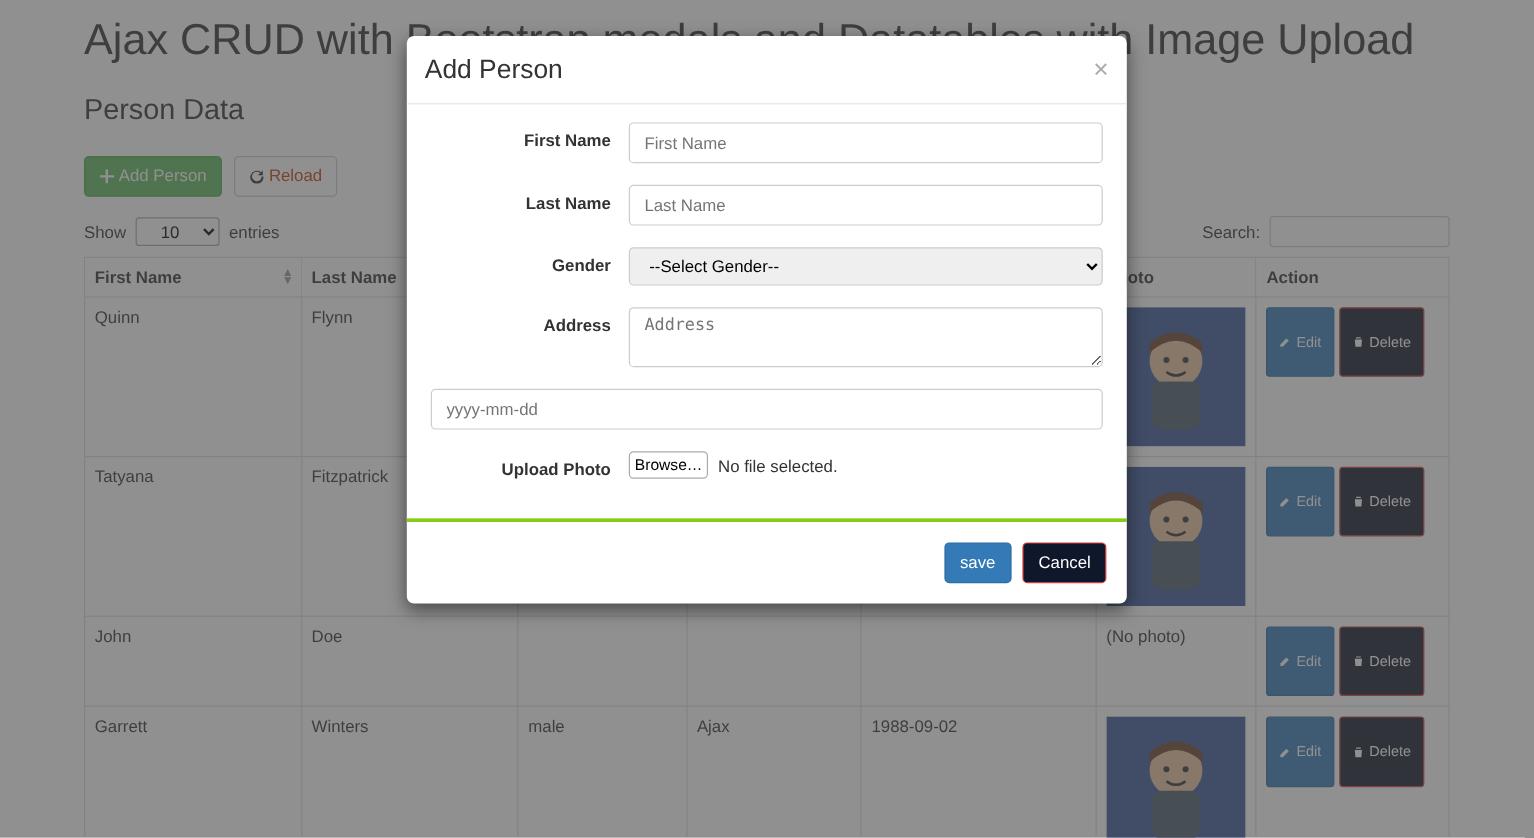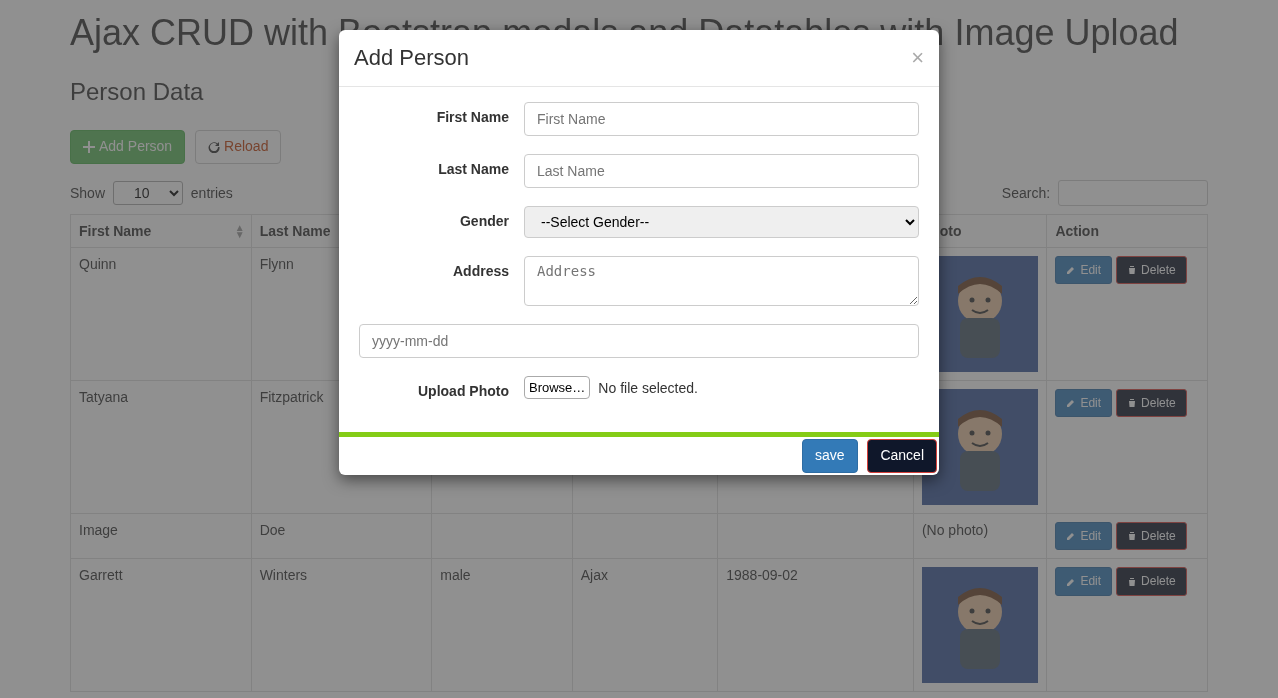--- a/index.html
+++ b/index.html
@@ -5,21 +5,21 @@
 *{box-sizing:border-box;margin:0;padding:0}
 body{font-family:"Helvetica Neue",Helvetica,Arial,sans-serif;font-size:14px;color:#333;background:#fff;width:1278px;height:698px;overflow:hidden;position:relative}
 .container{padding:0 70px}
 h1{font-size:36px;font-weight:500;margin:12px 0 8px}
 h3{font-size:24px;font-weight:500;margin:24px 0}
 .btn{display:inline-flex;align-items:center;padding:6px 12px;border-radius:4px;border:1px solid transparent;font-size:14px;cursor:pointer;line-height:1.4}
 .btn-success{background:#5cb85c;border-color:#4cae4c;color:#fff}
 .btn-default{background:#fff;border-color:#ccc;color:#c2410c}
 .btn-primary{background:#337ab7;border-color:#2e6da4;color:#fff}
 .btn-danger{background:#0f172a;border-color:#d43f3a;color:#fff}
-.btn-sm{padding:5px 10px;font-size:12px;border-radius:3px}
+.btn-sm{padding:20px 10px;font-size:12px;border-radius:3px}
 .btn .icon{margin-right:4px}
 .toolbar{margin-bottom:16px}
 .toolbar .btn{margin-right:6px}
 .dt-top{display:flex;justify-content:space-between;align-items:center;margin-bottom:8px}
 .dt-top label{font-weight:400}
 .dt-top select{border:1px solid #aaa;border-radius:3px;padding:2px 16px;margin:0 4px;font-size:14px;background:#fff}
 .dt-top input{border:1px solid #ccc;border-radius:3px;padding:4px 6px;margin-left:4px;width:150px;font-size:14px}
 table{width:100%;border-collapse:collapse;border:1px solid #ddd}
 th,td{border:1px solid #ddd;padding:8px;text-align:left;vertical-align:top;font-size:14px}
 th{background:#fff;font-weight:700;position:relative}
@@ -34,21 +34,21 @@
 .modal-title{font-size:22px;font-weight:500}
 .close{font-size:22px;color:#aaa;cursor:pointer;background:none;border:none}
 .modal-body{padding:15px 20px}
 .form-group{display:flex;align-items:flex-start;margin-bottom:18px}
 .form-label{width:165px;text-align:right;padding-right:15px;font-weight:700;font-size:14px;padding-top:7px}
 .form-control{flex:1;border:1px solid #ccc;border-radius:4px;padding:6px 12px;font-size:14px;height:34px}
 select.form-control{height:32px;background:#efefef}
 textarea.form-control{height:50px;resize:vertical}
 .file-wrap{flex:1;display:flex;align-items:center;gap:8px}
 .file-btn{border:1px solid #aaa;border-radius:4px;padding:3px 4px;font-size:13px;background:#fff;cursor:pointer}
-.modal-footer{padding:2px;border-top:5px solid #84cc16;text-align:right}
+.modal-footer{padding:17px;border-top:3px solid #84cc16;text-align:right}
 .modal-footer .btn{margin-left:6px}
 svg{display:inline-block;vertical-align:middle}
 </style>
 </head>
 <body>
 
 <div class="container">
   <h1>Ajax CRUD with Bootstrap modals and Datatables with Image Upload</h1>
   <h3>Person Data</h3>
 
@@ -145,21 +145,21 @@
               </svg>
             </div>
           </td>
           <td class="actions"><button class="btn btn-sm btn-primary"><span class="icon"><svg width="10" height="10" viewBox="0 0 10 10">
                   <path d="M1 7l5-5 2 2-5 5H1V7z" fill="#fff"></path>
                 </svg></span> Edit</button><button class="btn btn-sm btn-danger"><span class="icon"><svg width="10" height="10" viewBox="0 0 10 10">
                   <path d="M2 3h6l-.5 6h-5L2 3zM3 1h4v1H3z" fill="#fff"></path>
                 </svg></span> Delete</button></td>
         </tr>
         <tr>
-          <td>Image</td>
+          <td>John</td>
           <td>Doe</td>
           <td></td>
           <td></td>
           <td></td>
           <td>(No photo)</td>
           <td class="actions"><button class="btn btn-sm btn-primary"><span class="icon"><svg width="10" height="10" viewBox="0 0 10 10">
                   <path d="M1 7l5-5 2 2-5 5H1V7z" fill="#fff"></path>
                 </svg></span> Edit</button><button class="btn btn-sm btn-danger"><span class="icon"><svg width="10" height="10" viewBox="0 0 10 10">
                   <path d="M2 3h6l-.5 6h-5L2 3zM3 1h4v1H3z" fill="#fff"></path>
                 </svg></span> Delete</button></td>

